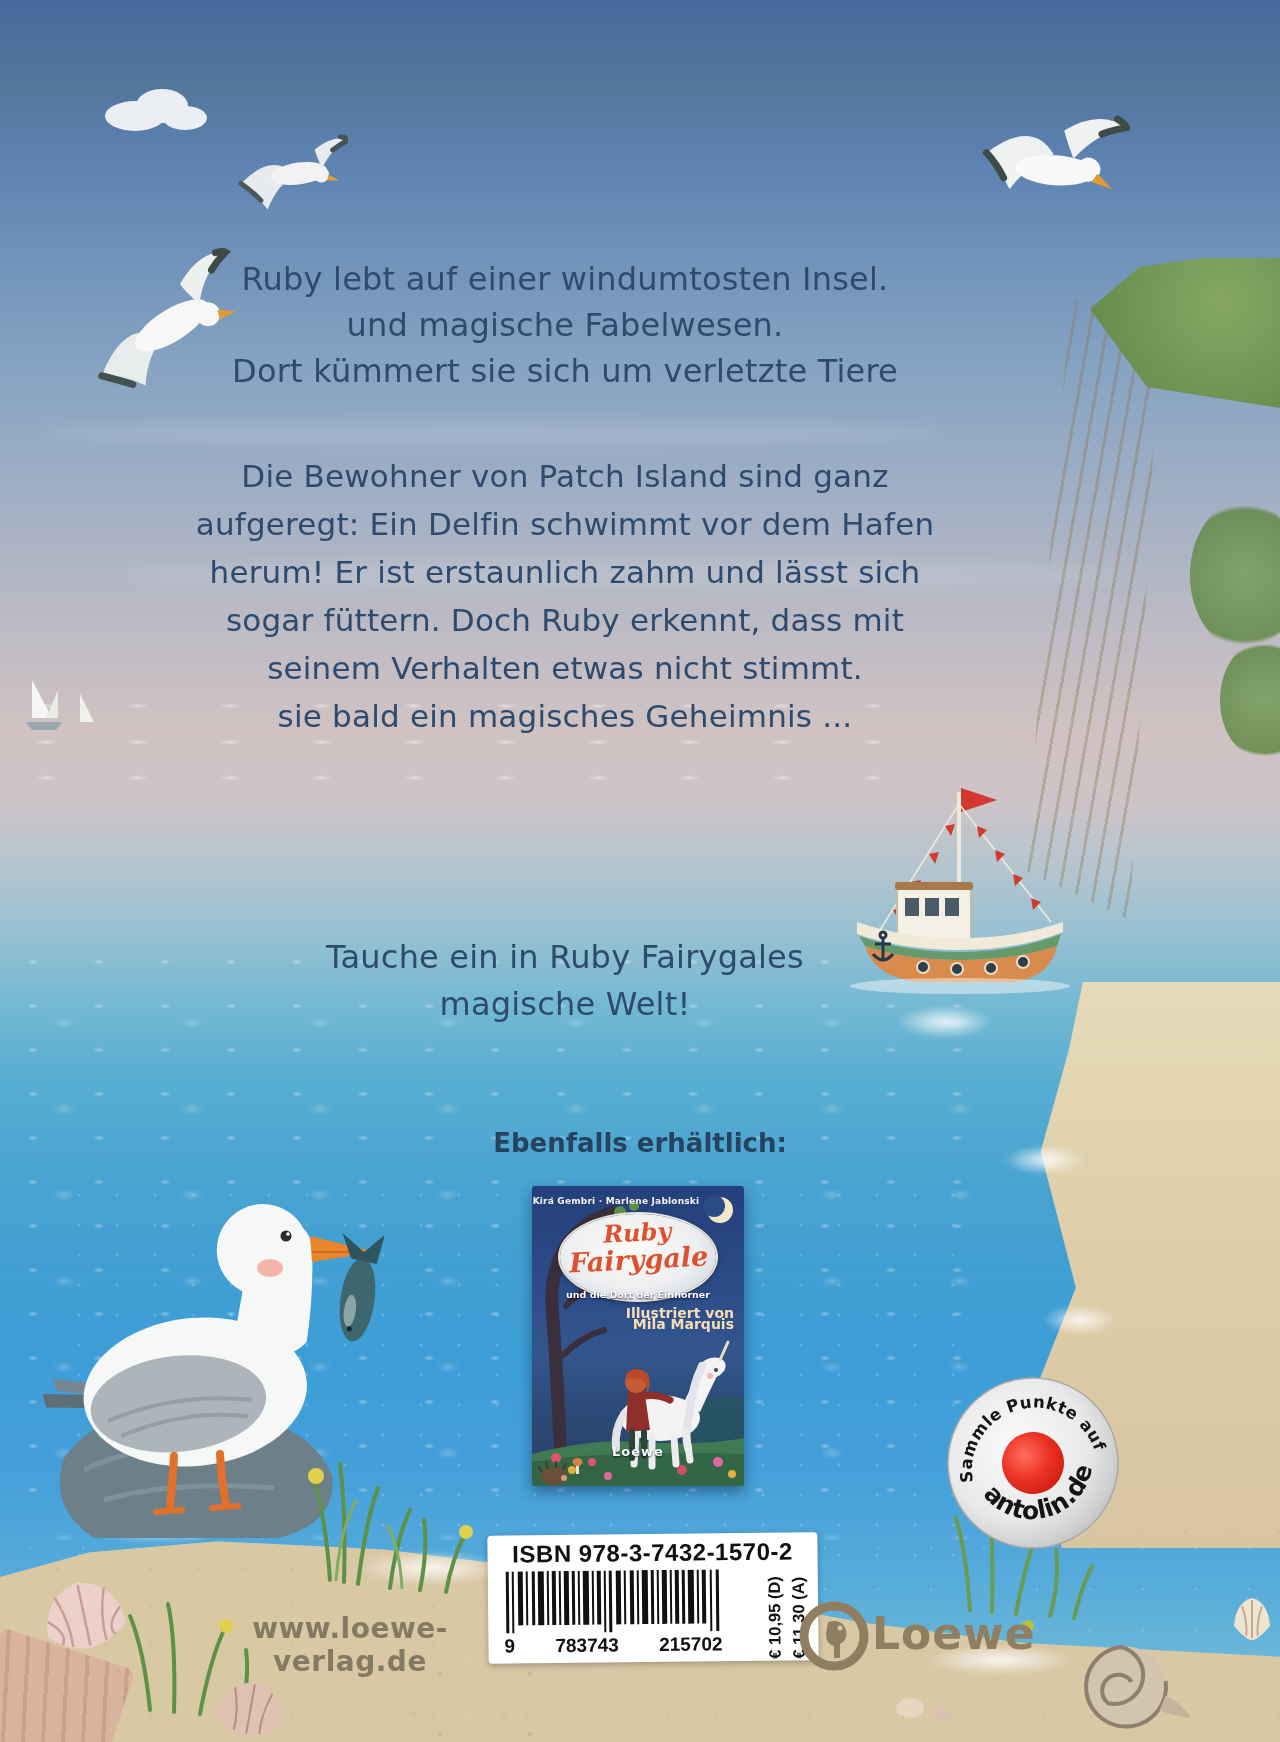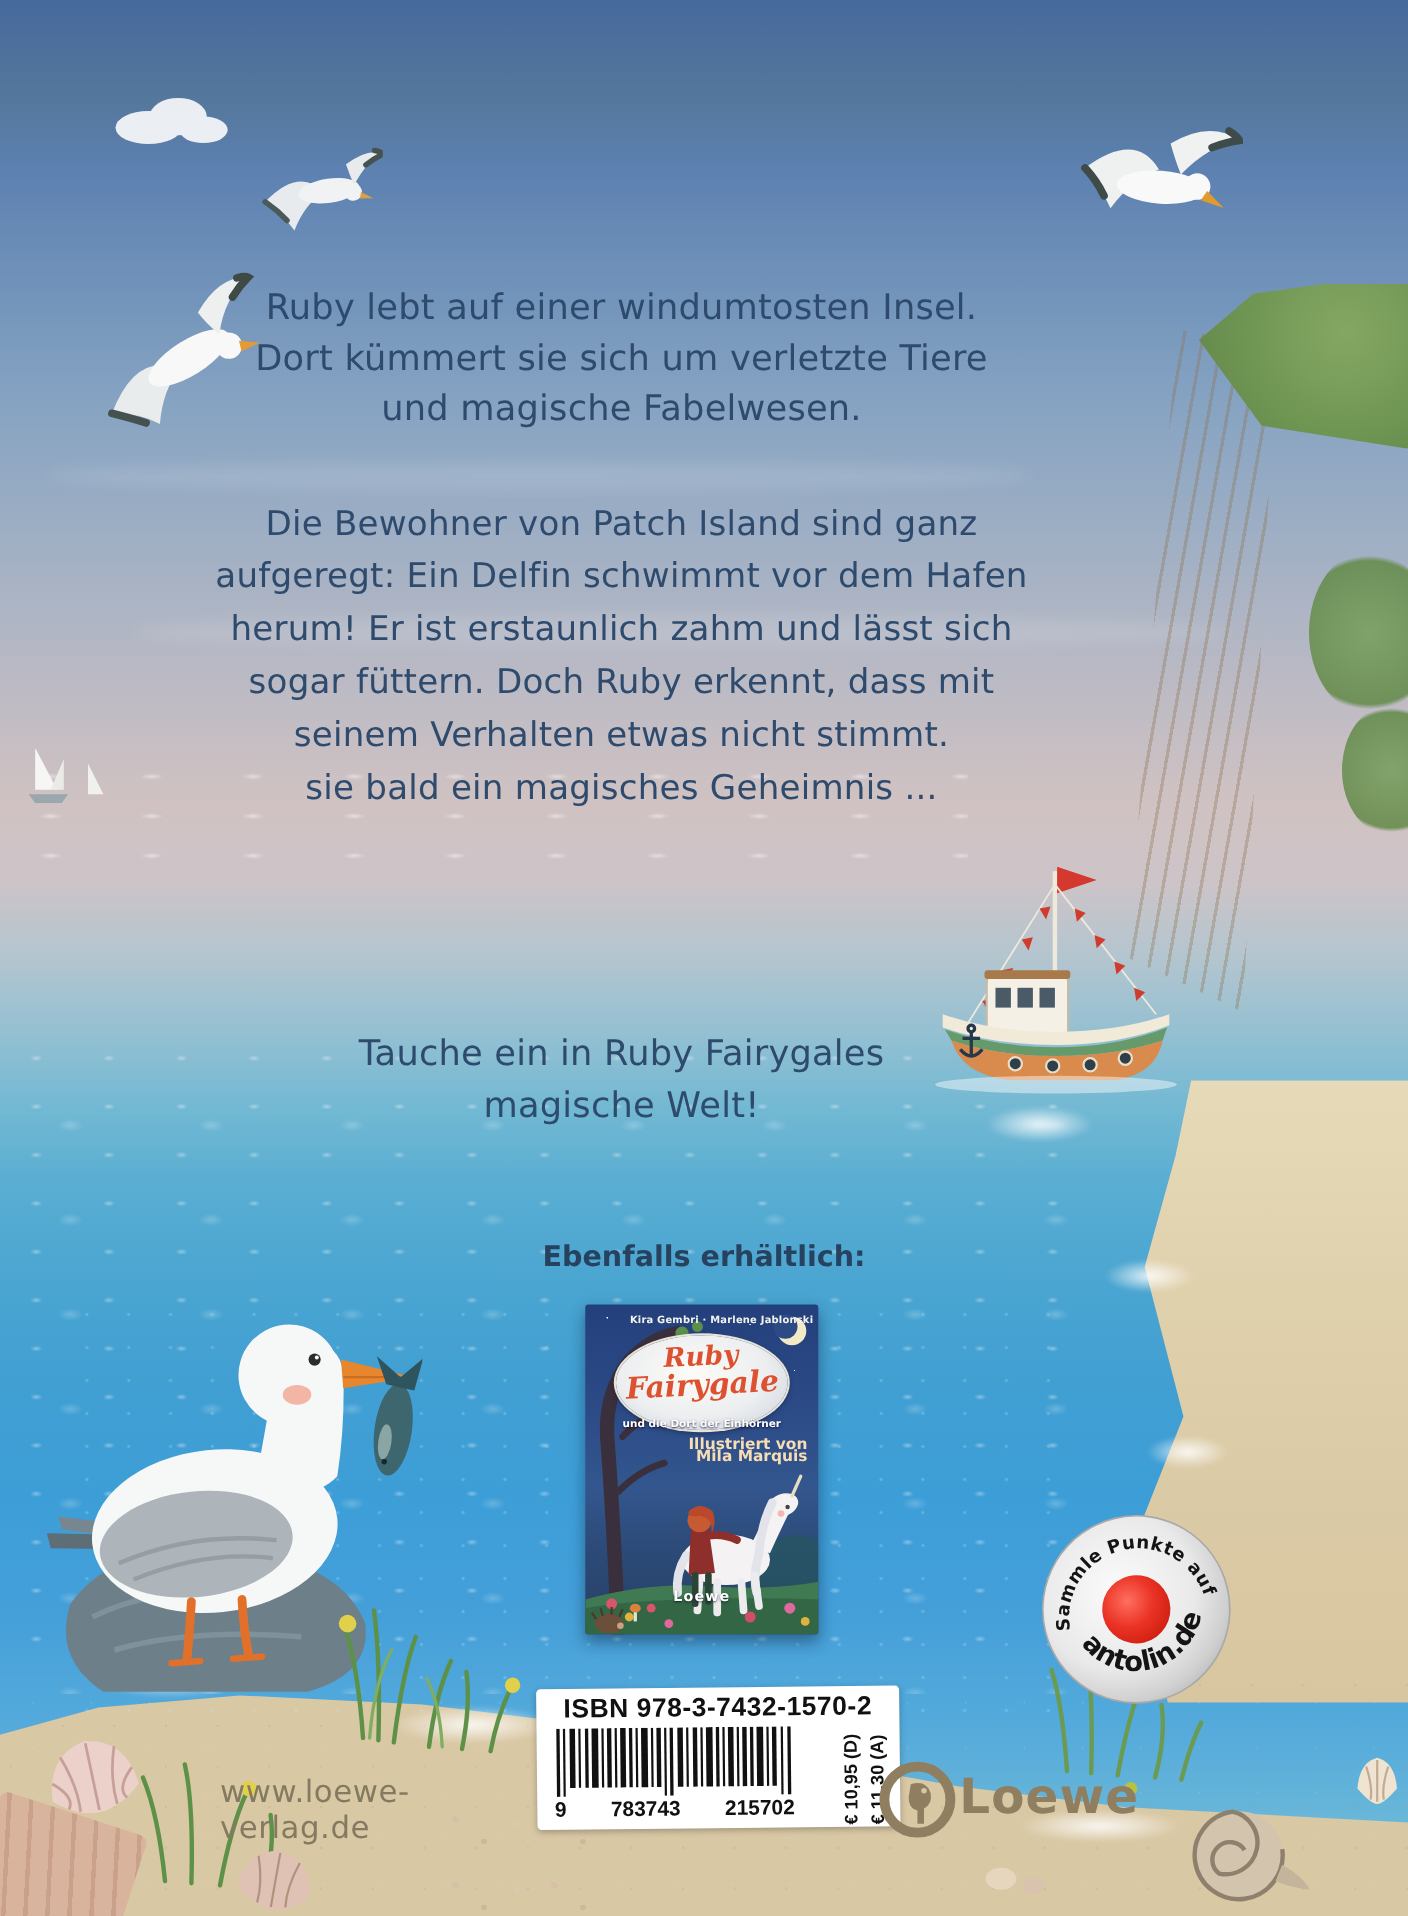--- a/index.html
+++ b/index.html
@@ -60,21 +60,21 @@
     background:linear-gradient(180deg,#24407c 0%,#2b4a86 30%,#33568e 55%,#2c4a77 75%,#274066 100%);
     box-shadow:0 6px 14px rgba(10,30,60,.45);overflow:hidden;}
   .cover .stars{left:0;top:0;width:212px;height:160px;opacity:.9;
     background-image:radial-gradient(circle 1.3px at 20px 12px,#fff 50%,transparent 60%),
       radial-gradient(circle 1px at 60px 30px,#fff 50%,transparent 60%),
       radial-gradient(circle 1.2px at 150px 18px,#fff 50%,transparent 60%),
       radial-gradient(circle 1px at 120px 48px,#fff 50%,transparent 60%),
       radial-gradient(circle 1px at 190px 60px,#fff 50%,transparent 60%);
     background-repeat:no-repeat;}
   .cover-authors{left:0;top:10px;width:168px;text-align:center;color:#f4f2ec;
-    font-size:9px;font-weight:700;letter-spacing:.2px;margin-left:40px;}
+    font-size:9px;font-weight:700;letter-spacing:.2px;}
   .cover-oval{left:28px;top:28px;width:156px;height:86px;border-radius:50%;
     background:radial-gradient(ellipse at 45% 40%,#fcfbf7 0%,#eceef0 55%,#c9d0d8 100%);
     box-shadow:0 0 0 2px #e8e4d8,0 2px 6px rgba(0,0,20,.5);}
   .cover-title{left:28px;top:34px;width:156px;text-align:center;color:#dd5130;
     font-family:"DejaVu Serif",serif;font-style:italic;font-weight:700;
     transform:rotate(-3deg);}
   .cover-title .t1{font-size:24px;line-height:26px;}
   .cover-title .t2{font-size:27px;line-height:28px;}
   .cover-subtitle{left:0;top:103px;width:212px;text-align:center;color:#ffffff;
     font-size:9.5px;font-weight:700;text-shadow:0 1px 2px rgba(0,0,40,.8);}
@@ -86,22 +86,22 @@
   .isbn-label{left:488px;top:1534px;width:330px;height:128px;background:#fff;
     border-radius:4px;transform:rotate(-.6deg);box-shadow:0 2px 6px rgba(40,40,40,.35);}
   .isbn-text{left:0;top:5px;width:100%;text-align:center;color:#111;
     font-family:"Liberation Sans",sans-serif;font-size:24px;font-weight:600;letter-spacing:.5px;}
   .barcode-digits{left:16px;top:100px;width:218px;display:flex;color:#111;
     font-family:"Liberation Sans",sans-serif;font-size:19px;font-weight:600;justify-content:space-between;}
   .price{color:#111;font-family:"Liberation Sans",sans-serif;font-size:16.5px;font-weight:600;
     writing-mode:vertical-rl;transform:rotate(180deg);height:100px;top:26px;white-space:nowrap;}
   .price-de{right:34px;}
   .price-at{right:10px;}
-  .site{left:200px;top:1612px;width:300px;text-align:left;color:#847a61;
-    font-size:28px;font-weight:400;letter-spacing:.5px;}
+  .site{left:200px;top:1612px;width:300px;text-align:center;color:#847a61;
+    font-size:28px;font-weight:700;letter-spacing:.5px;}
   .loewe-wrap{left:798px;top:1598px;width:230px;height:76px;}
   .loewe-text{left:74px;top:10px;color:#8f7e60;font-size:44px;font-weight:700;letter-spacing:1px;}
   svg{display:block;}
 </style>
 </head>
 <body>
 
 <div class="abs bg"></div>
 <div class="abs skystreak" style="left:40px;top:420px;width:900px;height:26px;"></div>
 <div class="abs skystreak" style="left:120px;top:560px;width:1000px;height:30px;"></div>
@@ -209,22 +209,22 @@
     <line x1="38" y1="168" x2="38" y2="190"></line>
     <line x1="30" y1="174" x2="46" y2="174"></line>
     <path d="M28,184 Q38,196 48,184"></path>
     <circle cx="38" cy="165" r="3"></circle>
   </g>
   <ellipse cx="115" cy="216" rx="110" ry="8" fill="rgba(255,255,255,.45)"></ellipse>
 </svg>
 
 <div class="abs blurb p1">
   <div>Ruby lebt auf einer windumtosten Insel.</div>
+  <div>und magische Fabelwesen.</div>
   <div>Dort kümmert sie sich um verletzte Tiere</div>
-  <div>und magische Fabelwesen.</div>
 </div>
 <div class="abs blurb p2">
   <div>Die Bewohner von Patch Island sind ganz</div>
   <div>aufgeregt: Ein Delfin schwimmt vor dem Hafen</div>
   <div>herum! Er ist erstaunlich zahm und lässt sich</div>
   <div>sogar füttern. Doch Ruby erkennt, dass mit</div>
   <div>seinem Verhalten etwas nicht stimmt.</div>
   <div>sie bald ein magisches Geheimnis ...</div>
 </div>
 <div class="abs blurb p3">

